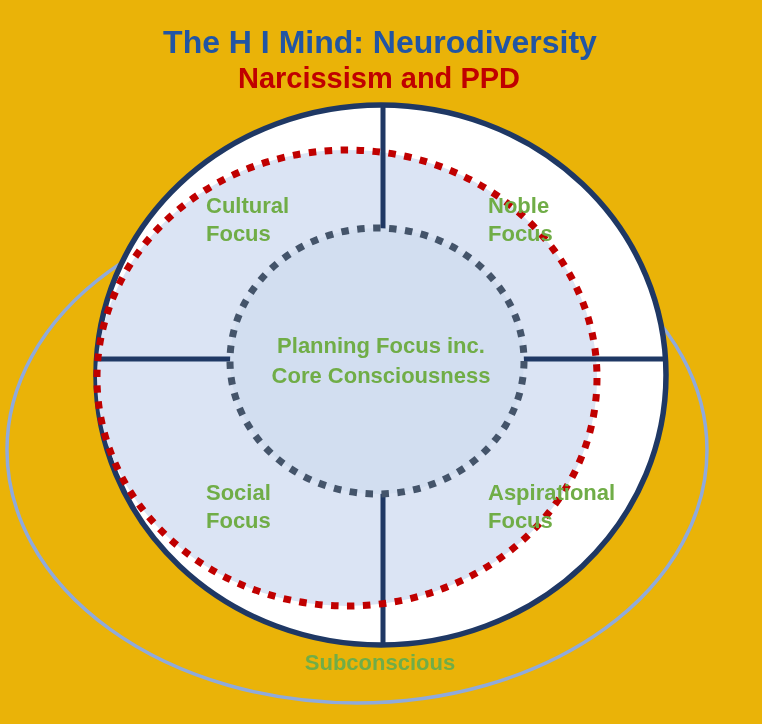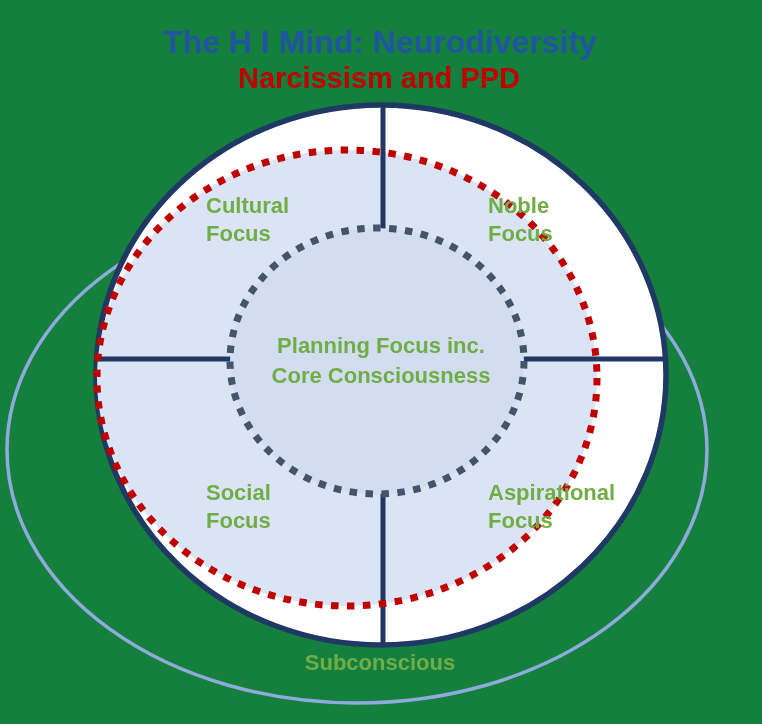--- a/index.html
+++ b/index.html
@@ -4,21 +4,21 @@
 <style>
   html, body {
     margin: 0;
     padding: 0;
     background: #ffffff;
   }
   .stage {
     position: relative;
     width: 762px;
     height: 724px;
-    background: #15803d;
+    background: #eab308;
     overflow: hidden;
   }
   svg { display: block; }
 
   text {
     font-family: "Liberation Sans", sans-serif;
     font-weight: bold;
   }
   .title-text   { font-size: 32px; fill: #2155A4; }
   .subtitle-text{ font-size: 29px; fill: #C00000; }

